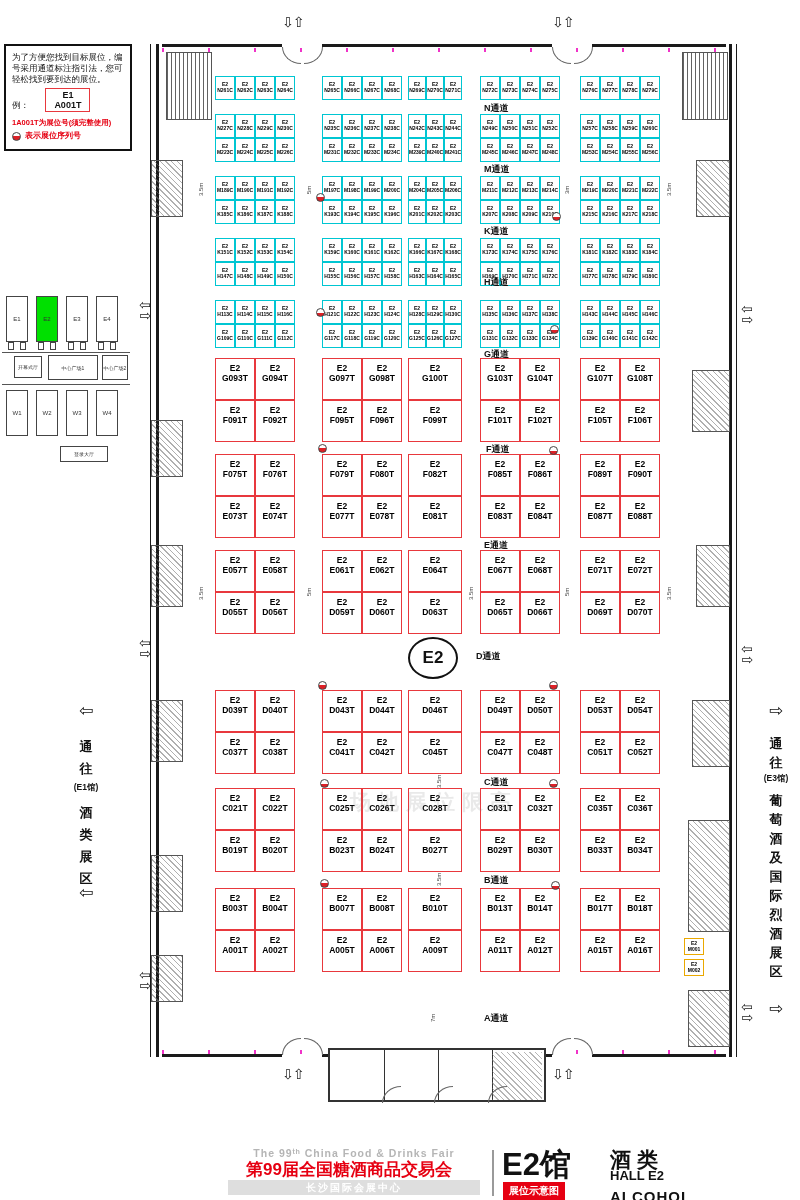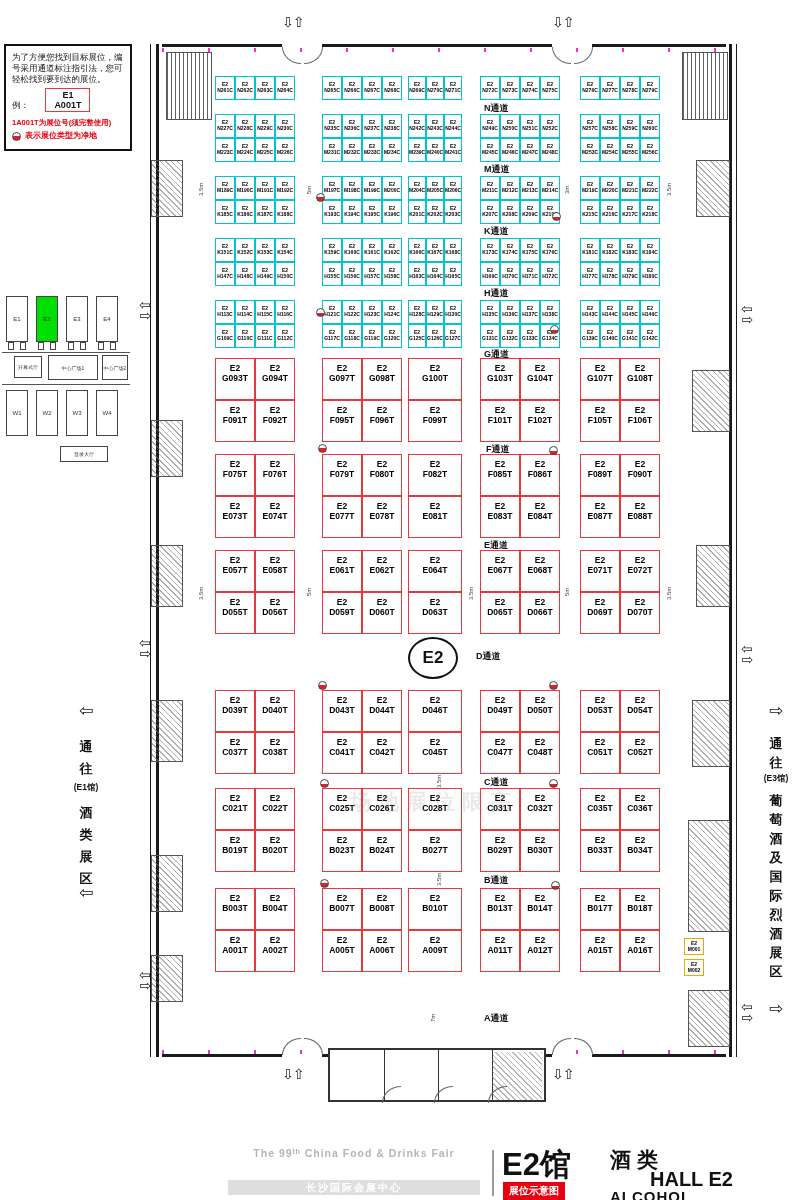--- a/index.html
+++ b/index.html
@@ -55,39 +55,39 @@
         font-weight:bold;color:#b5b5b5;letter-spacing:1px;}
   .f-cn{position:absolute;left:218px;top:1158px;width:262px;text-align:center;font-size:17px;
         font-weight:bold;color:#e60012;}
   .f-venue{position:absolute;left:228px;top:1180px;width:252px;height:15px;background:#dedede;
            color:#fff;font-size:10px;font-weight:bold;text-align:center;line-height:15px;letter-spacing:2px;}
   .f-div{position:absolute;left:492px;top:1150px;width:2px;height:46px;background:#9a9a9a;}
   .f-hall{position:absolute;left:502px;top:1144px;font-size:31px;font-weight:bold;color:#111;}
   .f-badge{position:absolute;left:503px;top:1182px;background:#e60012;color:#fff;font-size:10px;
            font-weight:bold;padding:2px 6px;}
   .f-cat{position:absolute;left:610px;top:1146px;font-size:21px;font-weight:bold;letter-spacing:6px;}
-  .f-hallen{position:absolute;left:610px;top:1168px;font-size:20px;font-weight:bold;margin-left:40px;}
+  .f-hallen{position:absolute;left:610px;top:1168px;font-size:13px;font-weight:bold;}
   .f-caten{position:absolute;left:610px;top:1188px;font-size:15px;font-weight:bold;letter-spacing:1px;}
 </style>
 </head>
 <body>
 
 <div class="page">
 
   <div class="legend">
     <p class="intro">为了方便您找到目标展位，编号采用通道标注指引法，您可轻松找到要到达的展位。</p>
     <span>例：</span>
     <div class="sample">
       <div>E1</div>
       <div>A001T</div>
     </div>
     <div class="rednote">1A001T为展位号(须完整使用)</div>
     <div class="swrow">
       <span class="hydrant"></span>
-      <span class="hyd-note">表示展位类型为净地</span>
+      <span class="hyd-note">表示展位序列号</span>
     </div>
   </div>
 
   <div id="minimap">
       <div class="mm-box" style="left: 6px; top: 296px; width: 22px; height: 46px;">E1</div>
       <div class="mm-box" style="left: 8px; top: 342px; width: 6px; height: 8px;"></div>
       <div class="mm-box" style="left: 20px; top: 342px; width: 6px; height: 8px;"></div>
       <div class="mm-box" style="left: 36px; top: 296px; width: 22px; height: 46px; background: rgb(0, 224, 0);">E2</div>
       <div class="mm-box" style="left: 38px; top: 342px; width: 6px; height: 8px;"></div>
       <div class="mm-box" style="left: 50px; top: 342px; width: 6px; height: 8px;"></div>
@@ -1319,21 +1319,21 @@
       </div>
       <div class="booth yellow" style="left: 684px; top: 959px; width: 20px; height: 17px;">
         <div>E2</div>
         <div>M002</div>
       </div>
     </div>
   <div id="aisles">
       <div class="aisle-label" style="left: 484px; top: 102px;">N通道</div>
       <div class="aisle-label" style="left: 484px; top: 163px;">M通道</div>
       <div class="aisle-label" style="left: 484px; top: 225px;">K通道</div>
-      <div class="aisle-label" style="left: 484px; top: 287px;">H通道</div>
+      <div class="aisle-label" style="left: 484px; top: 276px;">H通道</div>
       <div class="aisle-label" style="left: 484px; top: 348px; text-align: right;">G通道</div>
       <div class="aisle-label" style="left: 486px; top: 443px;">F通道</div>
       <div class="aisle-label" style="left: 484px; top: 539px;">E通道</div>
       <div class="aisle-label" style="left: 476px; top: 650px;">D通道</div>
       <div class="aisle-label" style="left: 484px; top: 776px;">C通道</div>
       <div class="aisle-label" style="left: 484px; top: 874px;">B通道</div>
       <div class="aisle-label" style="left: 484px; top: 1012px;">A通道</div>
     </div>
   <div id="dims">
       <div class="dim" style="left: 198px; top: 196px;">3.5m</div>
@@ -1361,20 +1361,21 @@
       <div class="hydrant" style="left: 320px; top: 779px;"></div>
       <div class="hydrant" style="left: 549px; top: 779px;"></div>
       <div class="hydrant" style="left: 320px; top: 879px;"></div>
       <div class="hydrant" style="left: 551px; top: 881px;"></div>
     </div>
 
   <div class="center-circle">E2</div>
   <div class="watermark">场地展位限高</div>
 
   <div class="f-en">The 99ᵗʰ China Food &amp; Drinks Fair</div>
+  <div class="f-cn">第99届全国糖酒商品交易会</div>
   <div class="f-venue">长沙国际会展中心</div>
   <div class="f-div"></div>
   <div class="f-hall">E2馆</div>
   <div class="f-badge">展位示意图</div>
   <div class="f-cat">酒类</div>
   <div class="f-hallen">HALL E2</div>
   <div class="f-caten">ALCOHOL</div>
 
 </div>
 

